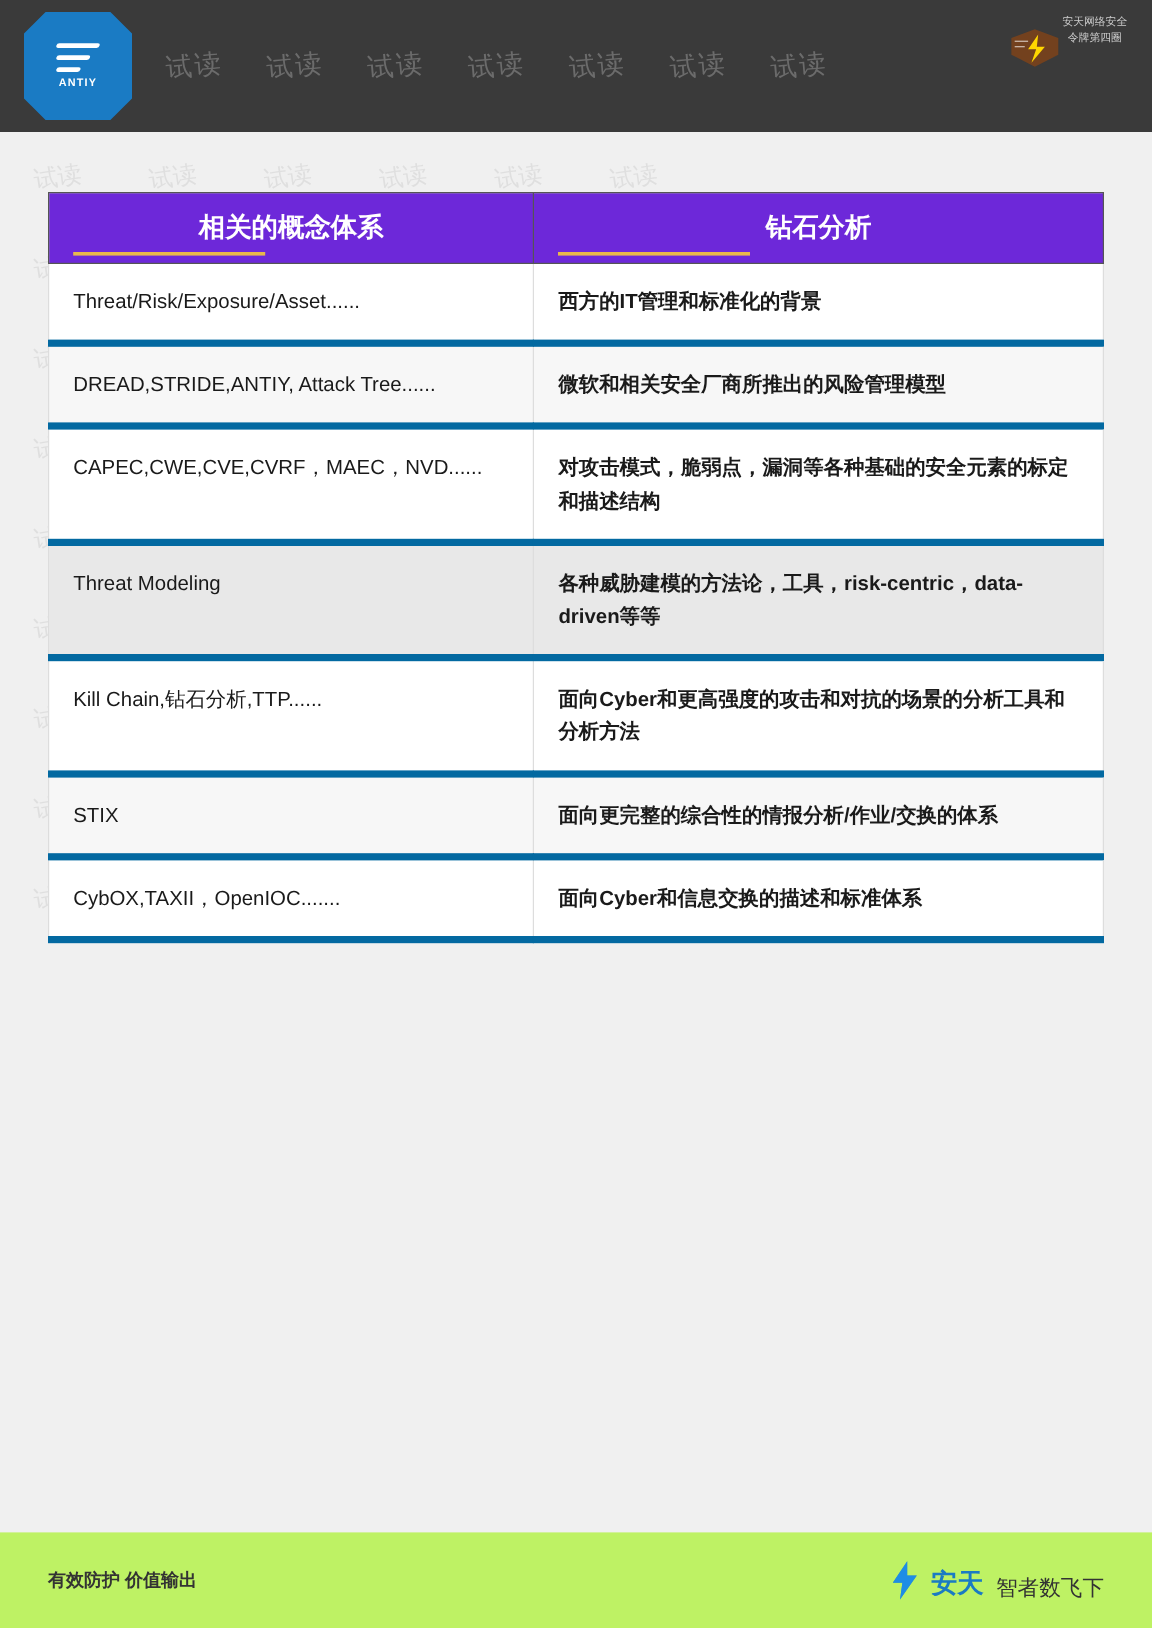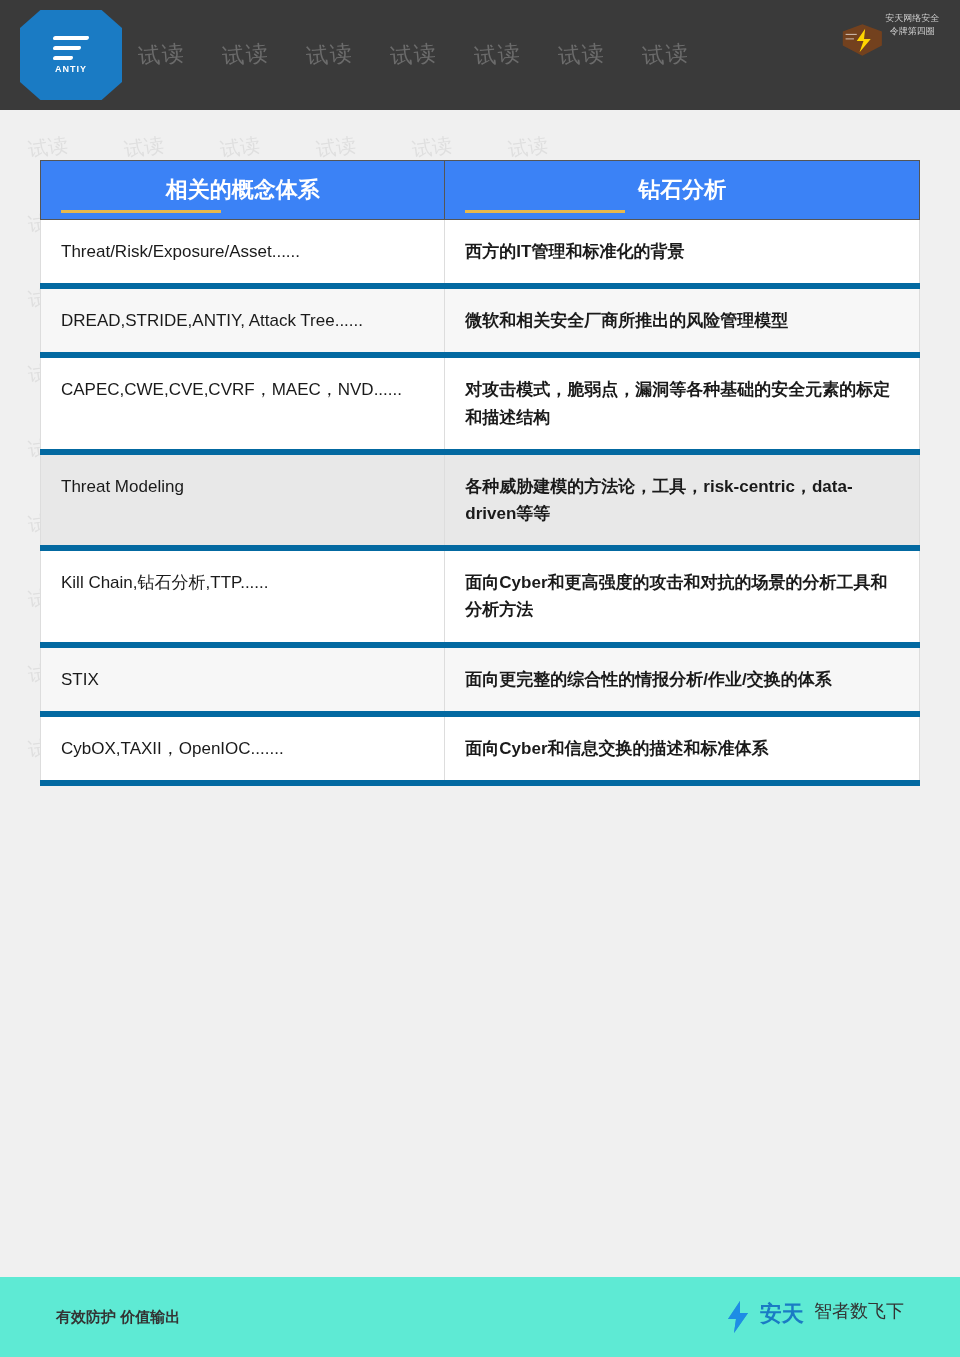--- a/index.html
+++ b/index.html
@@ -17,21 +17,21 @@
     .header {
       width: 100%;
       height: 110px;
       background: #3a3a3a;
       display: flex;
       align-items: center;
       position: relative;
     }
 
     .header-logo {
-      width: 102px;
+      width: 90px;
       height: 90px;
       background: #1a7bc4;
       clip-path: polygon(20% 0%, 80% 0%, 100% 20%, 100% 80%, 80% 100%, 20% 100%, 0% 80%, 0% 20%);
       margin-left: 20px;
       display: flex;
       flex-direction: column;
       align-items: center;
       justify-content: center;
       flex-shrink: 0;
     }
@@ -133,21 +133,21 @@
     }
 
     
     .data-table {
       width: 100%;
       border-collapse: collapse;
       background: white;
     }
 
     .table-header-row {
-      background: #3b82f6;
+      background: #6d28d9;
     }
 
     .table-header-cell {
       padding: 14px 20px;
       font-size: 22px;
       font-weight: bold;
       color: white;
       border: 1px solid #555;
       position: relative;
     }
@@ -192,42 +192,42 @@
       font-weight: bold;
     }
 
     
     .footer {
       position: absolute;
       bottom: 0;
       left: 0;
       right: 0;
       height: 80px;
-      background: #5eead4;
+      background: #bef264;
       display: flex;
       align-items: center;
       justify-content: space-between;
-      padding: 0 56px;
+      padding: 0 40px;
     }
 
     .footer-left {
       font-size: 15px;
       color: #333;
       font-weight: bold;
     }
 
     .footer-right {
       display: flex;
       align-items: center;
       gap: 8px;
     }
 
     .footer-logo-antiy {
       display: flex;
-      align-items: flex-start;
+      align-items: flex-end;
       gap: 4px;
     }
 
     
     .highlight-row {
       background: #e8e8e8 !important;
     }
   </style>
 </head>
 <body>

